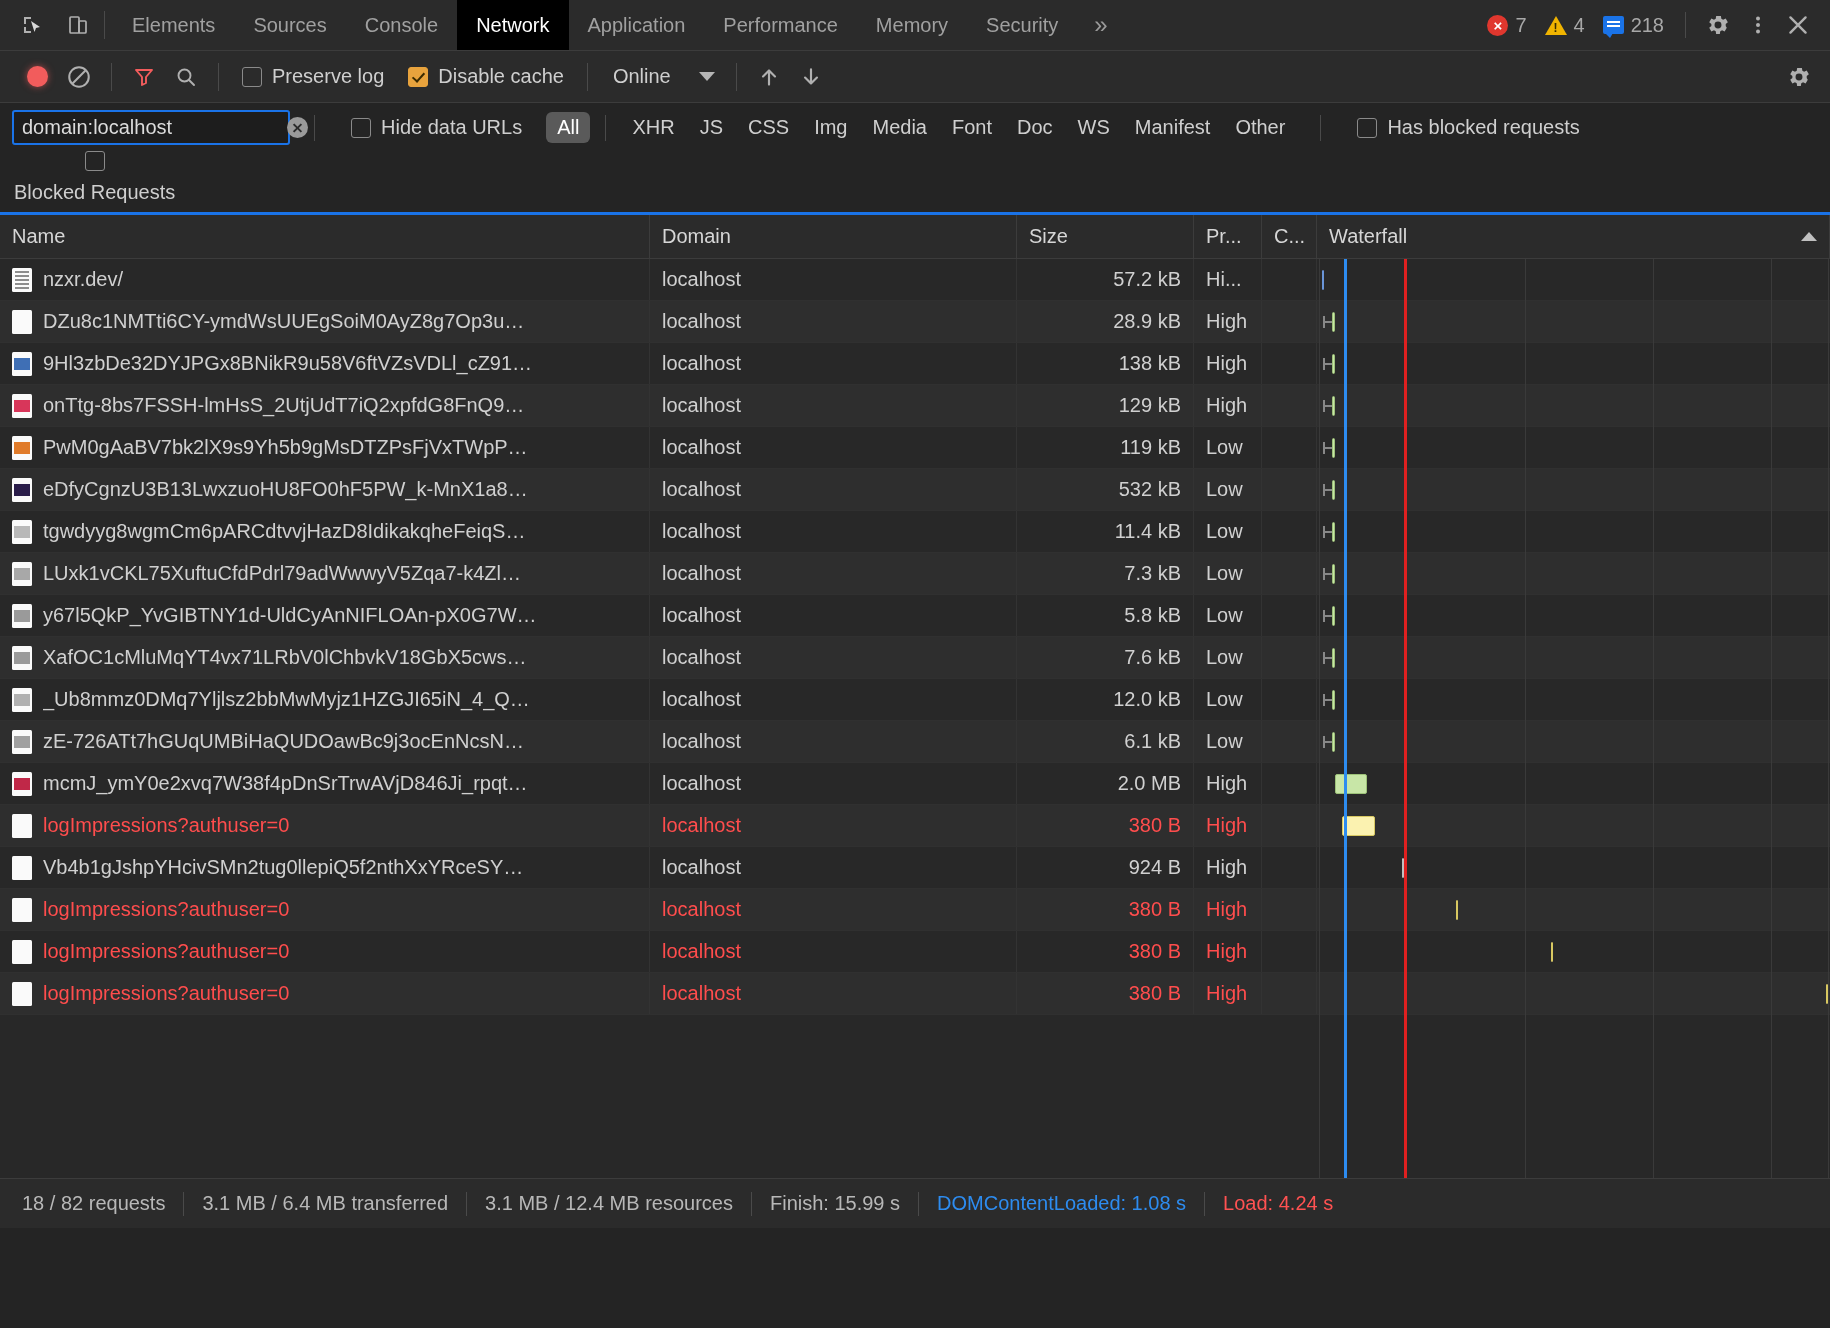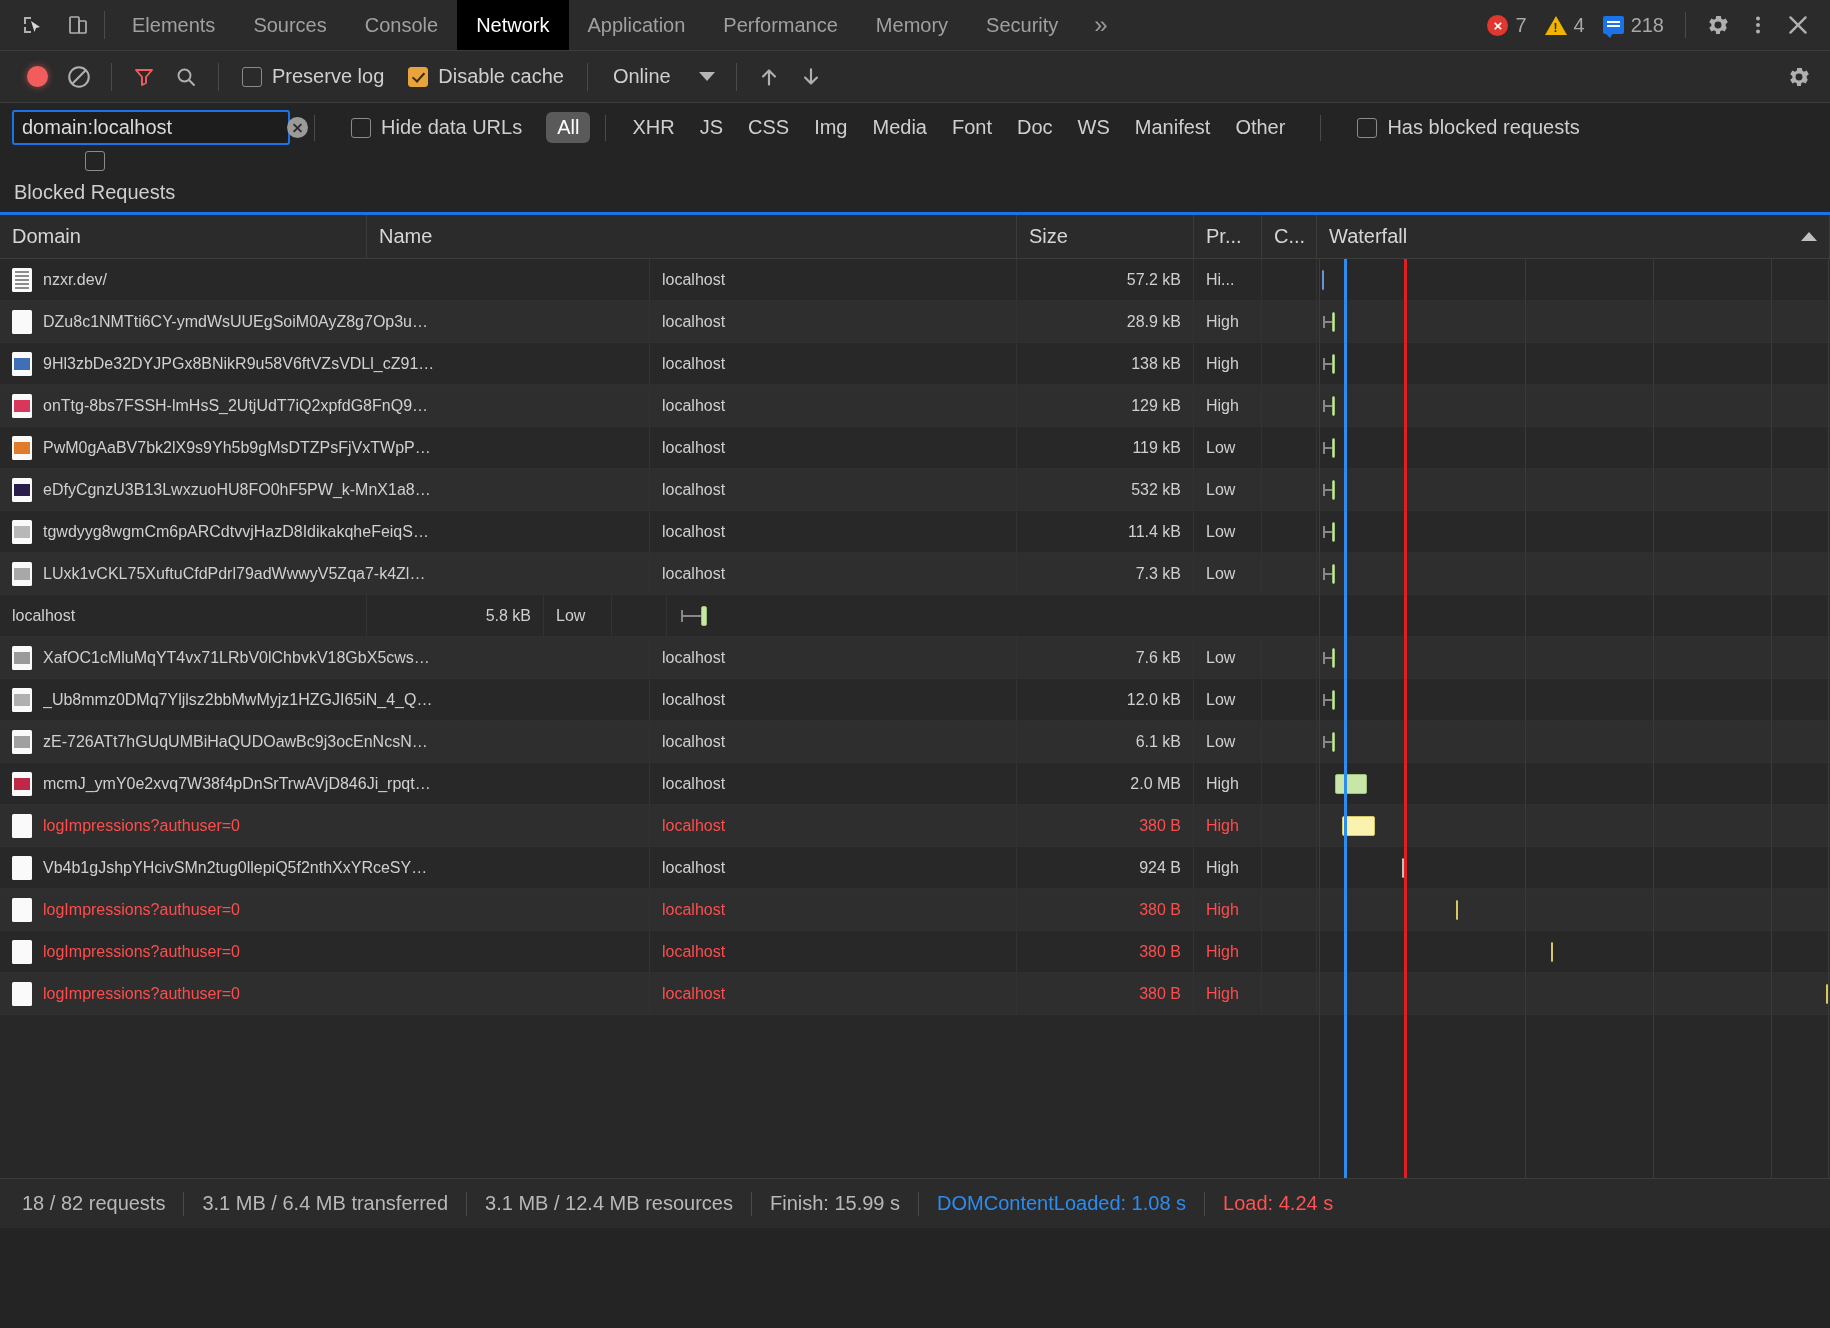--- a/index.html
+++ b/index.html
@@ -224,21 +224,21 @@
   }
   .col-name  { width: 650px; flex: none; }
   .col-dom   { width: 367px; flex: none; }
   .col-size  { width: 177px; flex: none; }
   .col-pr    { width: 68px;  flex: none; }
   .col-c     { width: 55px;  flex: none; }
   .col-wf    { flex: 1; min-width: 0; }
 
   .tbody { flex: 1; overflow: hidden; position: relative; }
   .trow {
-    display: flex; height: 42px; font-size: 16px;
+    display: flex; height: 42px; font-size: 20px;
     color: #d0d0d0;
     border-bottom: 1px solid #303030;
   }
   .trow:nth-child(odd)  { background: #282828; }
   .trow:nth-child(even) { background: #2e2e2e; }
   .trow.err { color: #ff4d4d; }
   .td {
     display: flex; align-items: center;
     padding: 0 12px;
     border-right: 1px solid #333;
@@ -481,25 +481,25 @@
   <div class="blockedrow">
     <label class="chk-wrap" style="padding-left:0;flex-direction:column;">
       <span class="chk"></span>
       <span>Blocked Requests</span>
     </label>
   </div>
 
   <div class="tablewrap">
 
     <div class="thead">
+      <div class="th col-name">
+        <span>Name</span>
+      </div>
       <div class="th col-dom">
         <span>Domain</span>
-      </div>
-      <div class="th col-name">
-        <span>Name</span>
       </div>
       <div class="th col-size">
         <span>Size</span>
       </div>
       <div class="th col-pr">
         <span>Pr...</span>
       </div>
       <div class="th col-c">
         <span>C...</span>
       </div>
@@ -643,20 +643,28 @@
           <div class="td col-dom">localhost</div>
           <div class="td col-size num">7.3 kB</div>
           <div class="td col-pr">Low</div>
           <div class="td col-c"></div>
           <div class="td wf col-wf">
             <div class="wf-conn" style="left: 1.2%; width: 1.7%;"></div>
             <div class="wf-bar green" style="left: 2.9%; width: 0.55%;"></div>
           </div>
         </div>
         <div class="trow">
+          <div class="td col-name">
+            <div class="namecell">
+              <span class="fileicon">
+                <span class="thumb" style="background: rgb(154, 154, 154);"></span>
+              </span>
+              <span class="nametext">y67l5QkP_YvGIBTNY1d-UldCyAnNIFLOAn-pX0G7W…</span>
+            </div>
+          </div>
           <div class="td col-dom">localhost</div>
           <div class="td col-size num">5.8 kB</div>
           <div class="td col-pr">Low</div>
           <div class="td col-c"></div>
           <div class="td wf col-wf">
             <div class="wf-conn" style="left: 1.2%; width: 1.7%;"></div>
             <div class="wf-bar green" style="left: 2.9%; width: 0.55%;"></div>
           </div>
         </div>
         <div class="trow">

